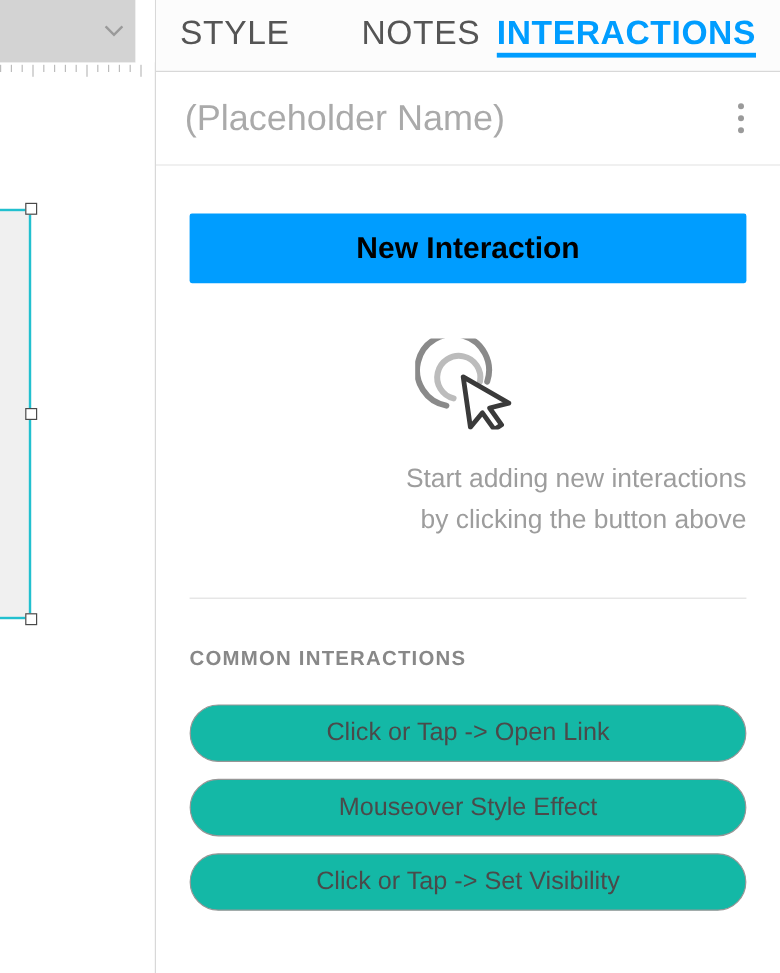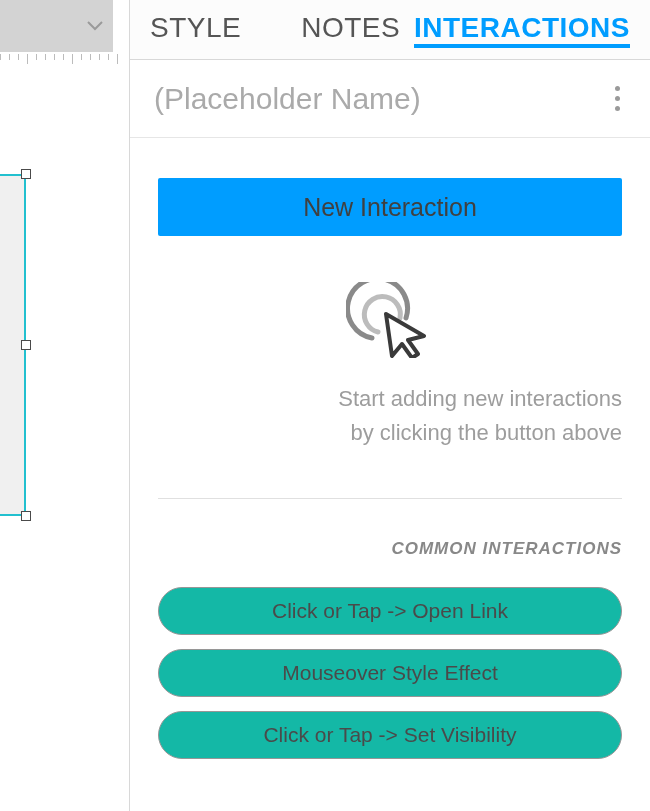--- a/index.html
+++ b/index.html
@@ -131,23 +131,23 @@
     .kebab span { width: 5px; height: 5px; border-radius: 50%; background: #9a9a9a; }
 
     .body {
       flex: 1;
       padding: 40px 28px 0 28px;
     }
     .primary-btn {
       width: 100%;
       height: 58px;
       background: #009dff;
-      color: #404040;
+      color: #000000;
       font-size: 25px;
-      font-weight: 400;
+      font-weight: 700;
       border: none;
       border-radius: 2px;
       cursor: pointer;
     }
     .hero-icon {
       display: flex;
       justify-content: center;
       margin: 46px 0 24px;
     }
     .hero-icon svg { display: block; }
@@ -156,27 +156,26 @@
       font-size: 22px;
       color: #9d9d9d;
       line-height: 1.55;
     }
     .divider {
       border: none;
       border-top: 1px solid #e0e0e0;
       margin: 48px 0 40px;
     }
     .sect-title {
-      text-align: right;
+      text-align: left;
       font-size: 17px;
       font-weight: 700;
       letter-spacing: 1px;
       color: #888;
       margin-bottom: 28px;
-      font-style: italic;
     }
     .pill {
       display: block;
       width: 100%;
       height: 48px;
       border: 1.5px solid #969696;
       border-radius: 24px;
       background: #14b8a6;
       font-size: 21px;
       color: #4a4a4a;

